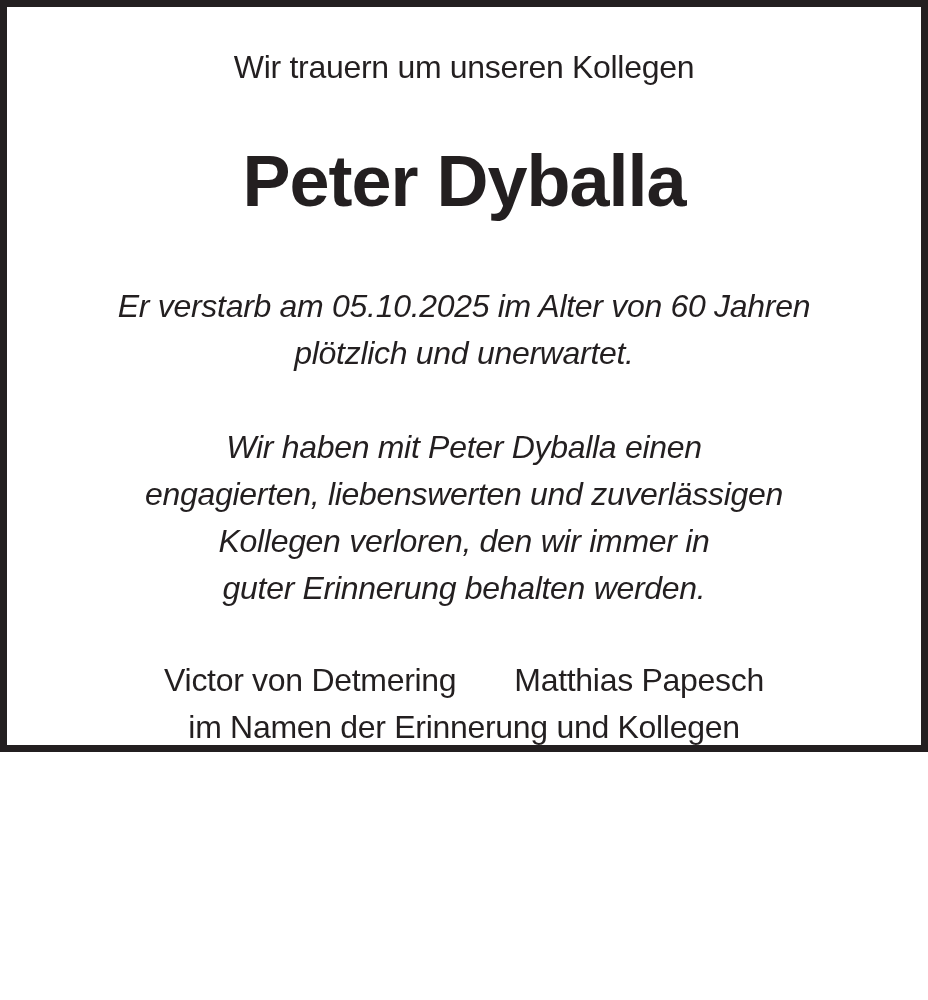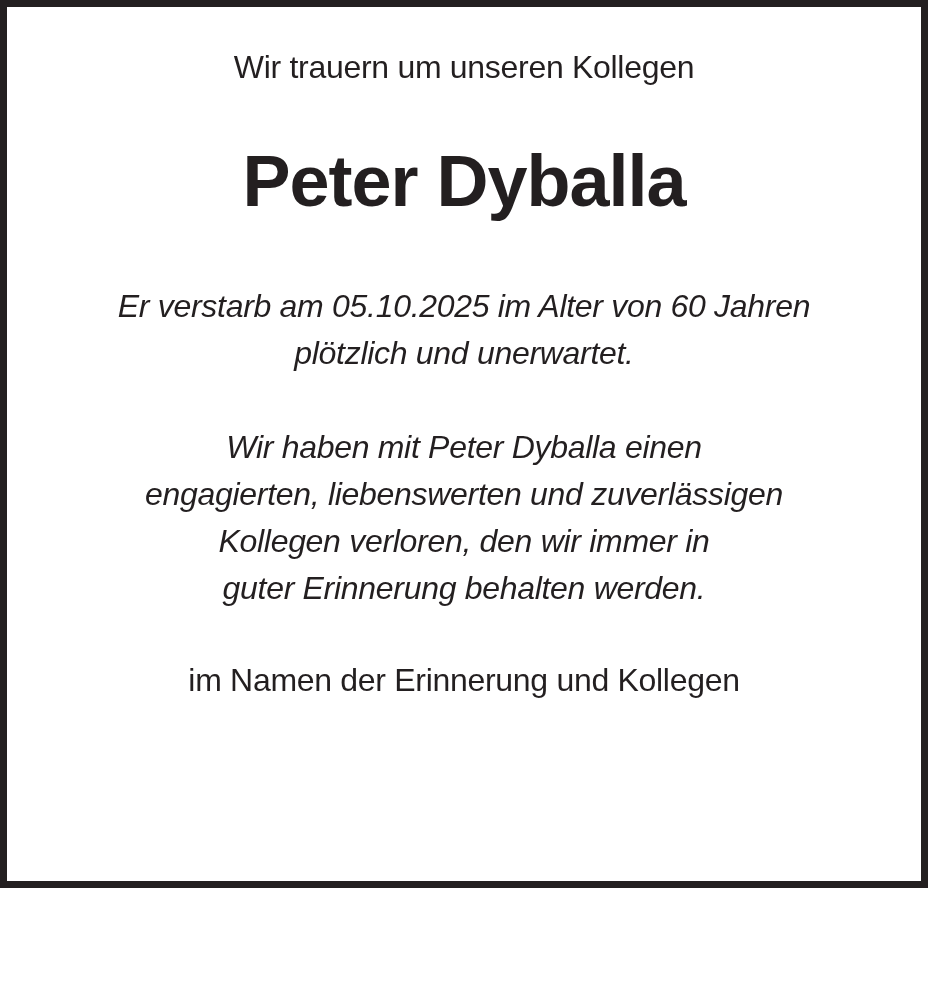--- a/index.html
+++ b/index.html
@@ -2,21 +2,21 @@
 <html lang="de"><head>
 <meta charset="utf-8">
 <style>
   html, body {
     margin: 0;
     padding: 0;
     background: #ffffff;
   }
   .card {
     width: 928px;
-    height: 888px;
+    height: 752px;
     box-sizing: border-box;
     border: 7px solid #231f20;
     background: #ffffff;
     color: #231f20;
     font-family: "Liberation Sans", "DejaVu Sans", sans-serif;
     text-align: center;
     overflow: hidden;
   }
   .intro {
     font-size: 32px;
@@ -71,16 +71,19 @@
   <p class="para first">Er verstarb am 05.10.2025 im Alter von 60 Jahren
 plötzlich und unerwartet.</p>
 
   <p class="para">Wir haben mit Peter Dyballa einen
 engagierten, liebenswerten und zuverlässigen
 Kollegen verloren, den wir immer in
 guter Erinnerung behalten werden.</p>
 
 
   <div class="signatures">
+    <p class="sig-line">
+      <span>Victor von Detmering</span><span class="sig-gap"></span><span>Matthias Papesch</span>
+    </p>
     <p class="sig-line">im Namen der Erinnerung und Kollegen</p>
   </div>
 
 </div>
 
 </body></html>

